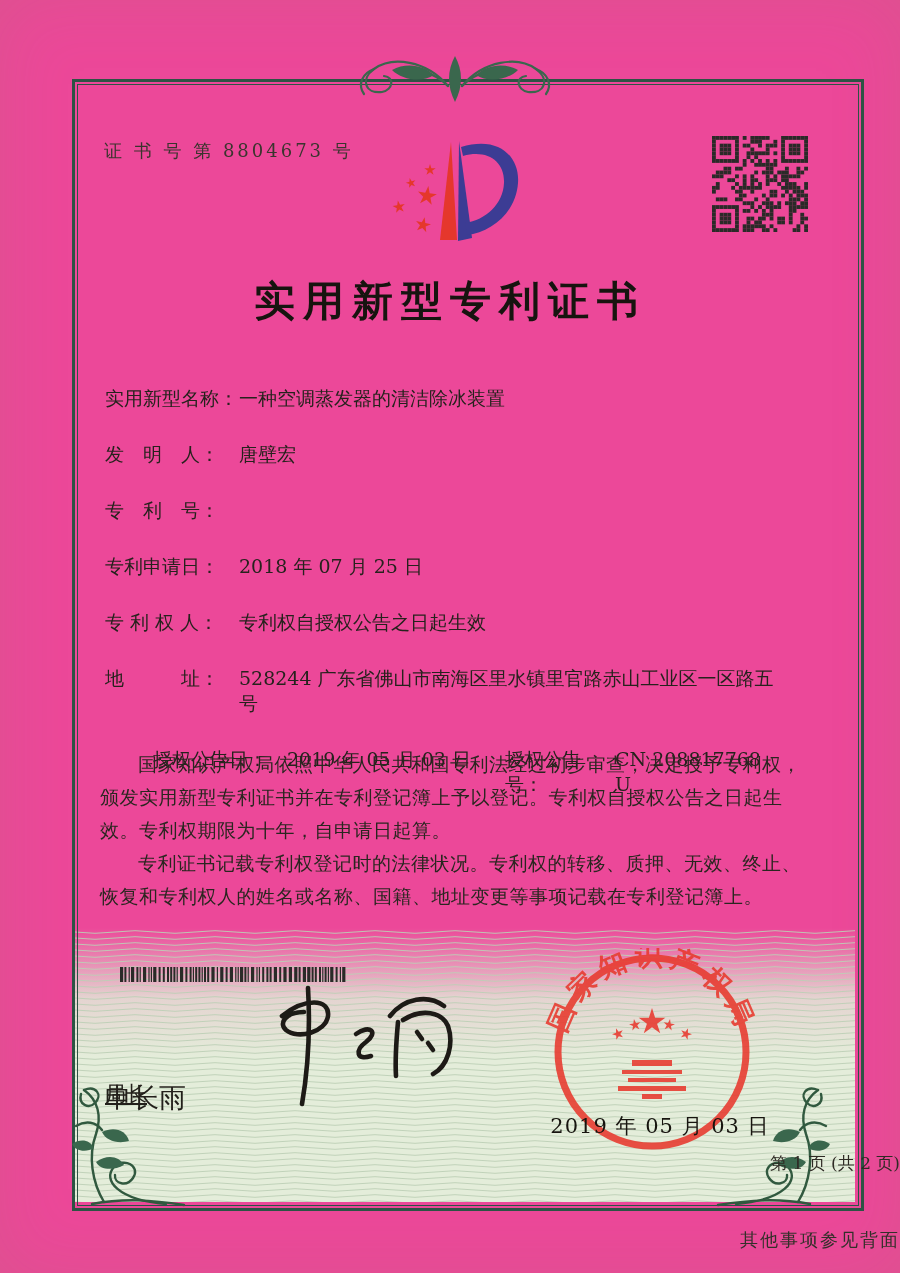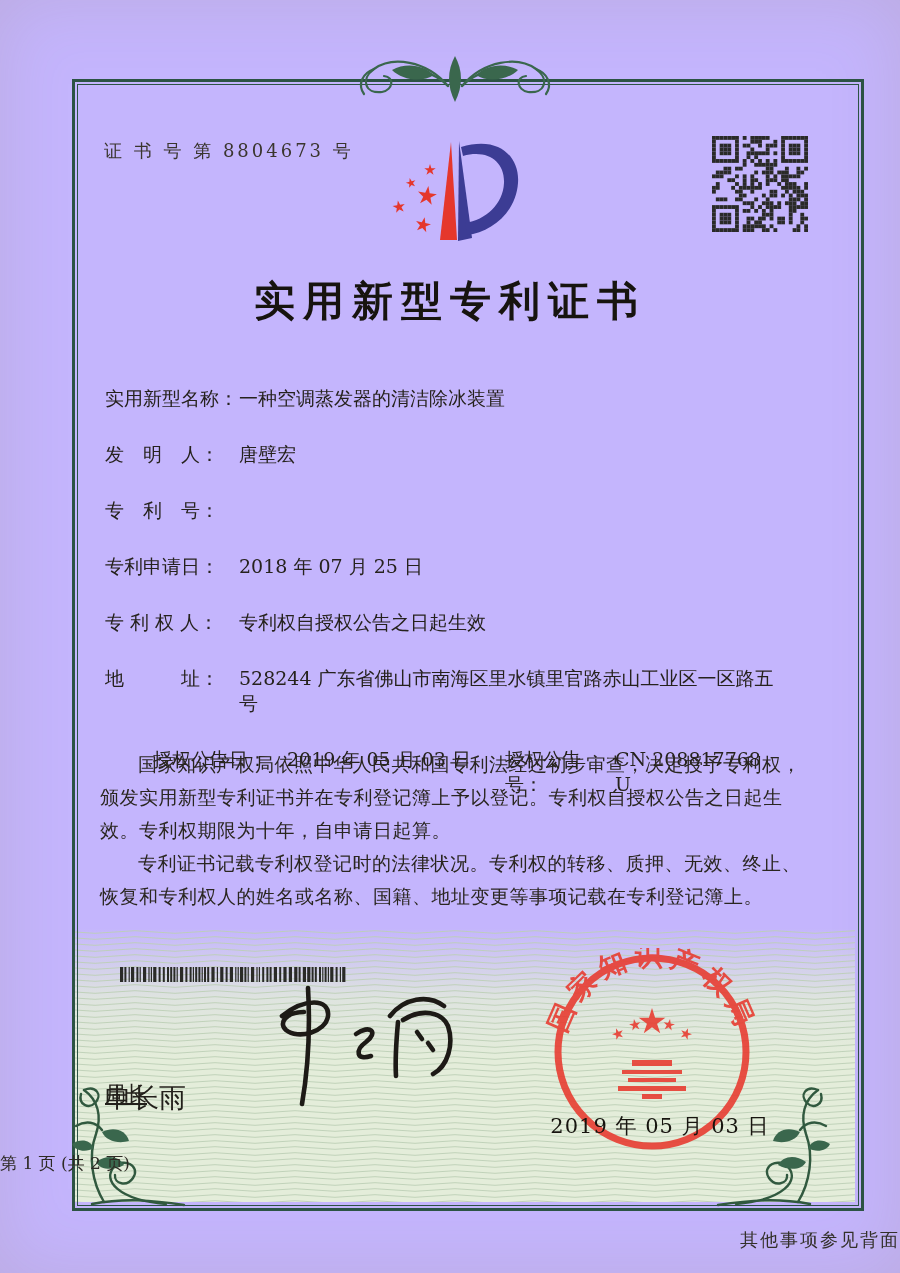--- a/index.html
+++ b/index.html
@@ -1,18 +1,18 @@
 <!DOCTYPE html>
 <html><head>
 <meta charset="utf-8">
 <style>
   html,body{margin:0;padding:0;background:#e9e4d6;}
   .page{
     position:relative;width:900px;height:1273px;margin:0 auto;
-    background:#c4b5fd;
+    background:#ec4899;
     box-shadow:inset 0 0 70px rgba(150,130,100,.18);
     font-family:"DejaVu Serif","Liberation Serif",serif;
     color:#2b2824;overflow:hidden;
   }
   .frame{
     position:absolute;left:72px;top:79px;width:786px;height:1126px;
     border:3px solid #2c5344;
   }
   .frame::after{
     content:"";position:absolute;inset:2px;border:1px solid #2c5344;
@@ -34,21 +34,21 @@
   .paras{position:absolute;left:100px;top:748px;width:702px;font-size:19px;
     line-height:1.74;color:#2a2620;letter-spacing:.5px;}
   .paras p{margin:0;text-indent:2em;}
   .barcode{position:absolute;left:120px;top:967px;}
   .issuer-title{position:absolute;left:105px;top:1080px;font-size:21px;font-family:"DejaVu Sans","Liberation Sans",sans-serif;color:#23201b;text-decoration:underline;}
   .issuer-name{position:absolute;left:105px;top:1080px;font-size:27px;font-family:"DejaVu Sans","Liberation Sans",sans-serif;color:#23201b;text-align:right;}
   .signature{position:absolute;left:252px;top:982px;}
   .seal{position:absolute;left:540px;top:948px;}
   .seal-date{position:absolute;left:550px;top:1112px;width:220px;text-align:center;
     font-size:21px;color:#17140f;letter-spacing:1px;}
-  .page-no{position:absolute;left:0;right:0;top:1152px;text-align:left;font-size:17px;color:#2e2a24;}
+  .page-no{position:absolute;left:0;right:0;top:1152px;text-align:right;font-size:17px;color:#2e2a24;}
   .back-note{position:absolute;left:0;right:0;top:1228px;text-align:right;font-size:18px;color:#33302a;letter-spacing:2px;}
   .orn{position:absolute;}
   .orn.tc{left:330px;top:44px;}
   .orn.bl{left:46px;top:1070px;}
   .orn.br{left:716px;top:1070px;transform:scaleX(-1);}
 </style>
 </head>
 <body>
 
 <div class="page">

